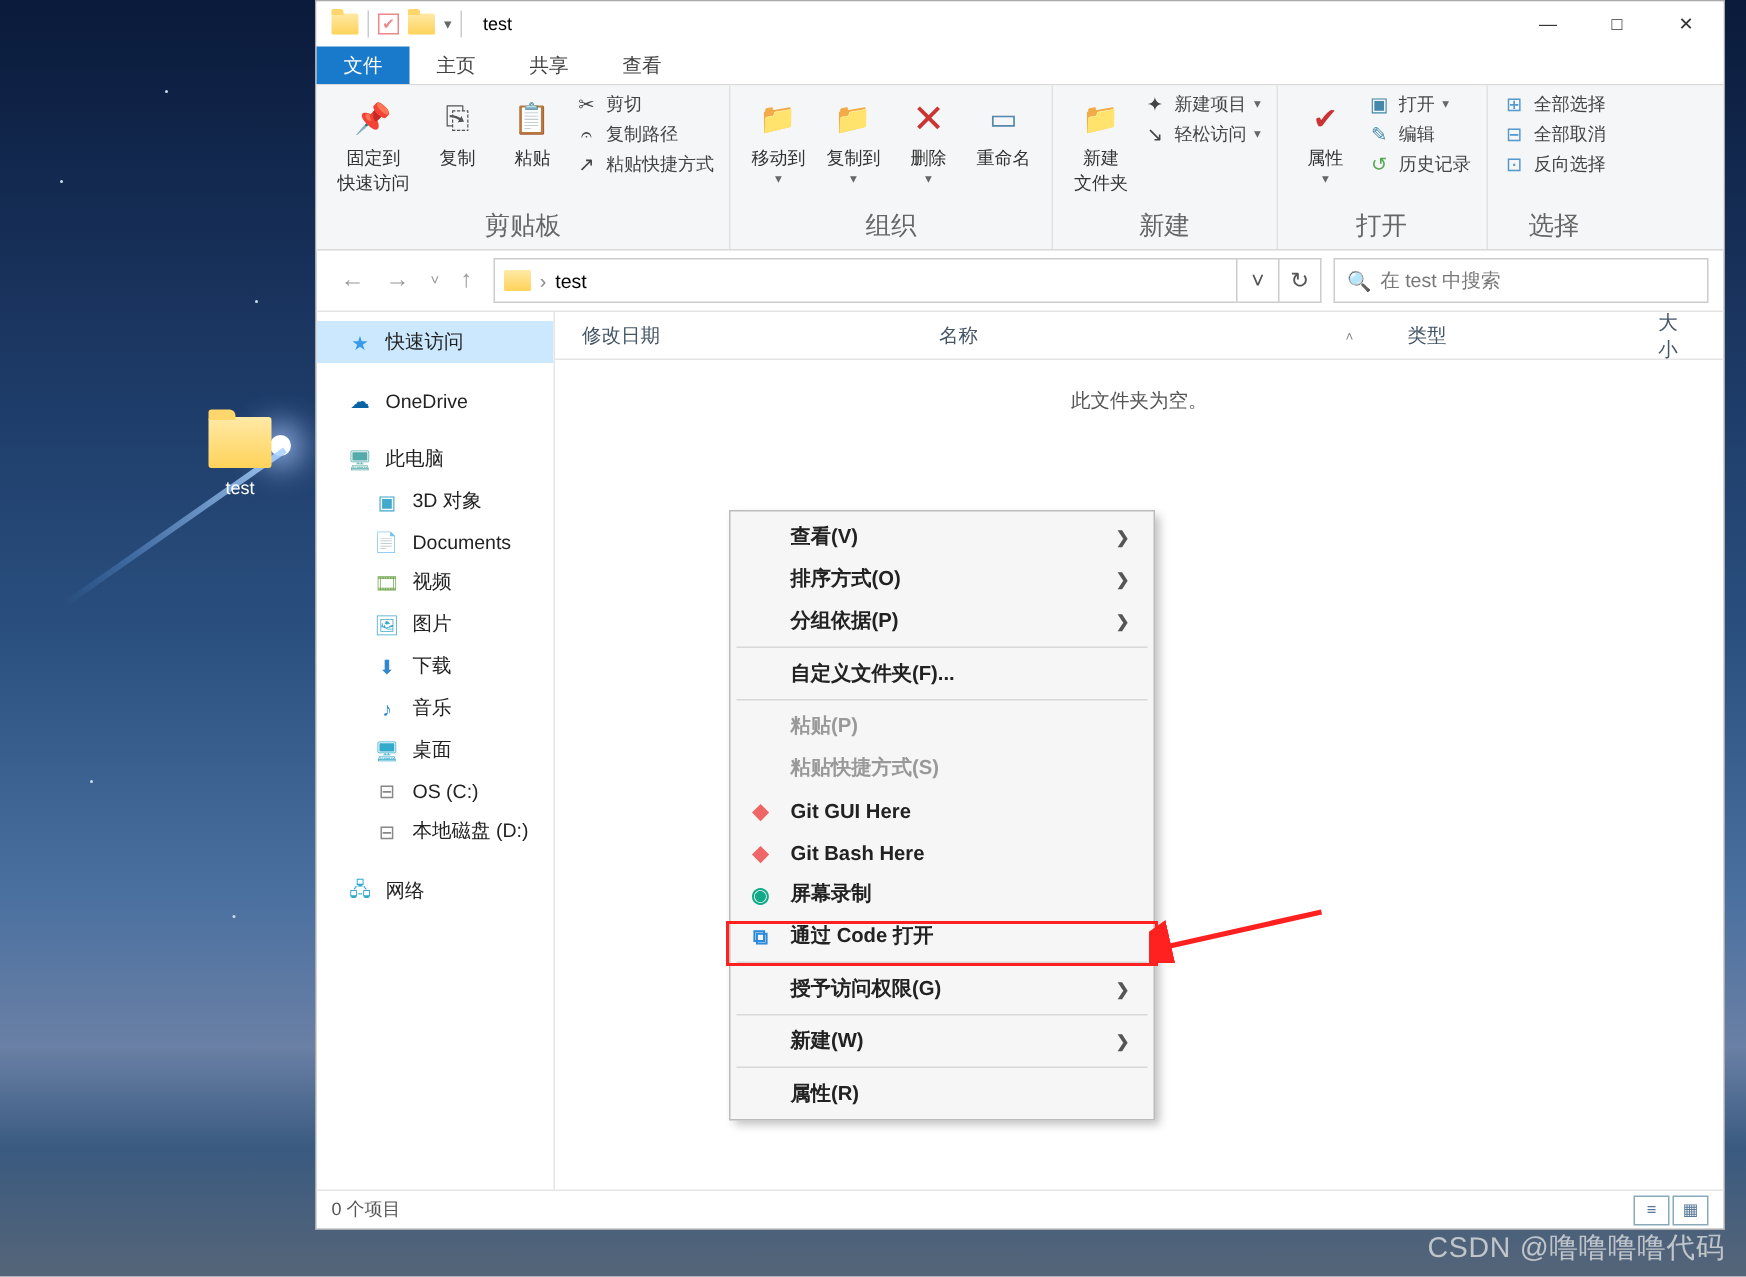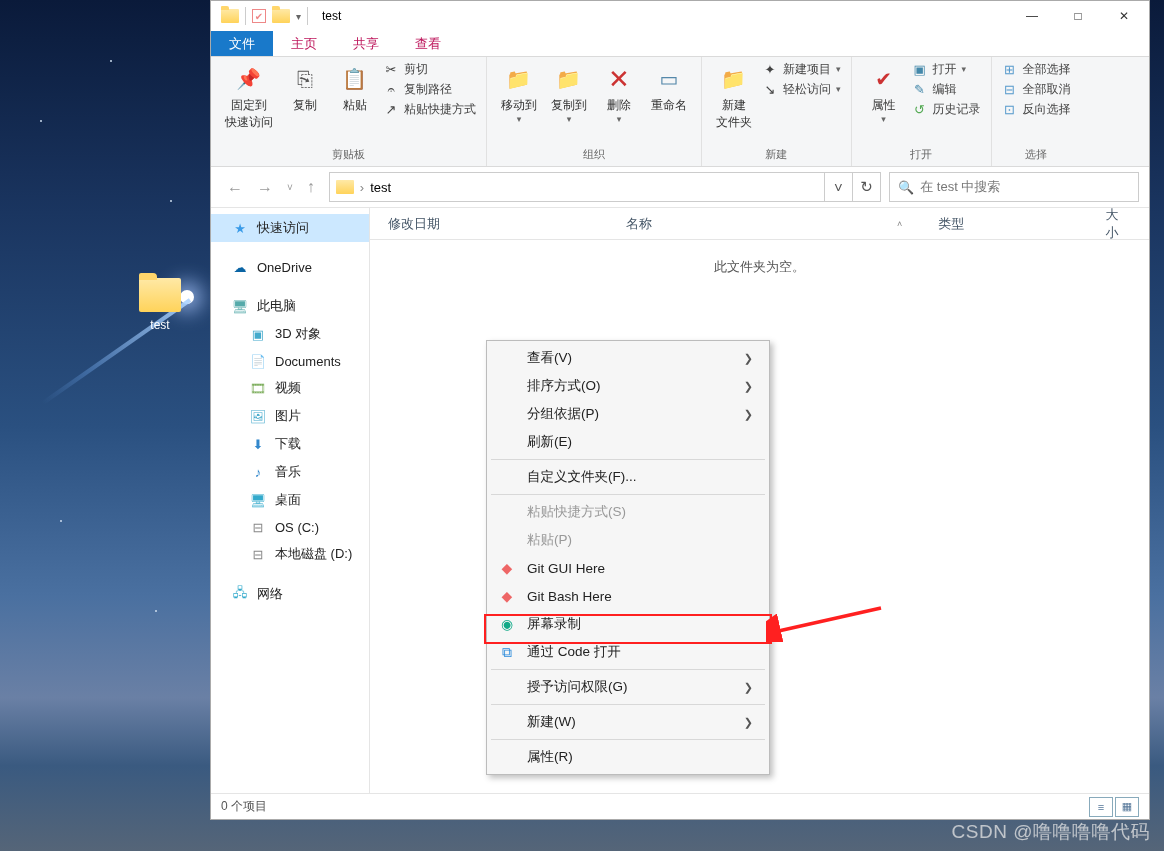--- a/index.html
+++ b/index.html
@@ -24,28 +24,28 @@
 .titlebar .qat .folder-small { width: 18px; height: 14px; background: linear-gradient(180deg,#ffe9a6,#ffd35a); border-radius: 1px; position:relative; }
 .titlebar .qat .folder-small::before{content:"";position:absolute;top:-3px;left:0;width:8px;height:4px;background:#ffd66b;border-radius:1px 2px 0 0;}
 .titlebar .divider{width:1px;height:18px;background:#ccc;}
 .titlebar .check{width:14px;height:14px;border:1px solid #e88;display:flex;align-items:center;justify-content:center;color:#e88;font-size:10px;}
 .titlebar .title-text { margin-left: 6px; }
 .win-controls { margin-left: auto; display: flex; }
 .win-btn { width: 46px; height: 30px; display: flex; align-items: center; justify-content: center; color: #333; font-size: 12px; }
 
 
 .menubar { height: 26px; display: flex; background: #fff; font-size: 13px; border-bottom: 1px solid #dadada; }
-.menubar .tab { padding: 4px 18px; color: #be185d; }
+.menubar .tab { padding: 4px 18px; color: #404040; }
 .menubar .tab.active { background: #1979ca; color: #fff; }
 
 
 .ribbon { height: 110px; background: #f5f6f7; border-bottom: 1px solid #dadada; display: flex; }
 .ribbon-group { border-right: 1px solid #e1e1e1; padding: 4px 10px 2px; display: flex; flex-direction: column; align-items: center; }
 .ribbon-group .controls { flex: 1; display: flex; align-items: flex-start; gap: 6px; }
-.ribbon-group .glabel { font-size: 11px; color: #666; padding: 2px 0; }
+.ribbon-group .glabel { font-size: 17px; color: #666; padding: 2px 0; }
 .big-btn { display: flex; flex-direction: column; align-items: center; gap: 2px; font-size: 12px; color: #333; padding: 2px 4px; min-width: 44px; }
 .big-btn .ico { width: 32px; height: 32px; display:flex; align-items:center; justify-content:center; font-size: 20px; color: #555; }
 .small-list { display:flex; flex-direction:column; gap:3px; font-size:12px; color:#444; justify-content:center; }
 .small-list .row { display:flex; align-items:center; gap:5px; white-space:nowrap; }
 .small-list .ico-s { width:16px; height:16px; display:inline-flex; align-items:center; justify-content:center; font-size:13px; }
 .tri { font-size: 9px; color: #666; margin-top:-2px; }
 
 
 .addr-row { height: 40px; display: flex; align-items: center; gap: 8px; padding: 4px 10px; }
 .nav-arrows { display:flex; align-items:center; gap:14px; color:#999; font-size:16px; padding:0 6px; }
@@ -67,21 +67,21 @@
 .col-headers { height:32px; display:flex; align-items:center; border-bottom:1px solid #e5e5e5; font-size:13px; color:#456; }
 .col-headers .col { padding:0 18px; display:flex; align-items:center; gap:4px; }
 .col-headers .col.name { width:330px; padding-left:30px; }
 .col-headers .col.mod { width:230px; }
 .col-headers .col.type { width:170px; }
 .col-headers .sort-ind { font-size:9px; color:#888; }
 .empty-msg { text-align:center; color:#555; font-size:13px; margin-top:18px; }
 
 
 .ctx-menu { position:absolute; top:132px; left:116px; width:284px; background:#f6f6f6; border:1px solid #bcbcbc; box-shadow:3px 3px 6px rgba(0,0,0,0.25); font-size:13.5px; color:#222; padding:3px 2px; }
-.ctx-item { display:flex; align-items:center; height:28px; padding:0 14px 0 8px; gap:10px; }
+.ctx-item { display:flex; align-items:center; height:28px; padding:0 14px 0 8px; gap:10px;font-weight:bold; }
 .ctx-item.disabled { color:#999; }
 .ctx-item .ico-c { width:20px; display:inline-flex; align-items:center; justify-content:center; font-size:14px; }
 .ctx-item .lab { flex:1; }
 .ctx-item .arrow { color:#555; font-size:11px; }
 .ctx-item .shortcut { color:#555; font-size:12.5px; }
 .ctx-sep { height:1px; background:#d8d8d8; margin:3px 2px; }
 .ctx-highlight-box { position:absolute; border:2.5px solid #ff2020; pointer-events:none; }
 
 
 .red-arrow { position:absolute; pointer-events:none; }
@@ -375,37 +375,33 @@
         <div class="ctx-item">
             <span class="ico-c"></span>
             <span class="lab">排序方式(O)</span>
             <span class="arrow">❯</span>
           </div>
         <div class="ctx-item">
             <span class="ico-c"></span>
             <span class="lab">分组依据(P)</span>
             <span class="arrow">❯</span>
           </div>
-        <div class="ctx-item">
-            <span class="ico-c"></span>
-            <span class="lab">刷新(E)</span>
-          </div>
         <div class="ctx-sep"></div>
         <div class="ctx-item">
             <span class="ico-c"></span>
             <span class="lab">自定义文件夹(F)...</span>
           </div>
         <div class="ctx-sep"></div>
         <div class="ctx-item disabled">
             <span class="ico-c"></span>
+            <span class="lab">粘贴(P)</span>
+          </div>
+        <div class="ctx-item disabled">
+            <span class="ico-c"></span>
             <span class="lab">粘贴快捷方式(S)</span>
-          </div>
-        <div class="ctx-item disabled">
-            <span class="ico-c"></span>
-            <span class="lab">粘贴(P)</span>
           </div>
         <div class="ctx-item">
             <span class="ico-c" style="color:#e66;">◆</span>
             <span class="lab">Git GUI Here</span>
           </div>
         <div class="ctx-item">
             <span class="ico-c" style="color:#e66;">◆</span>
             <span class="lab">Git Bash Here</span>
           </div>
         <div class="ctx-item">

